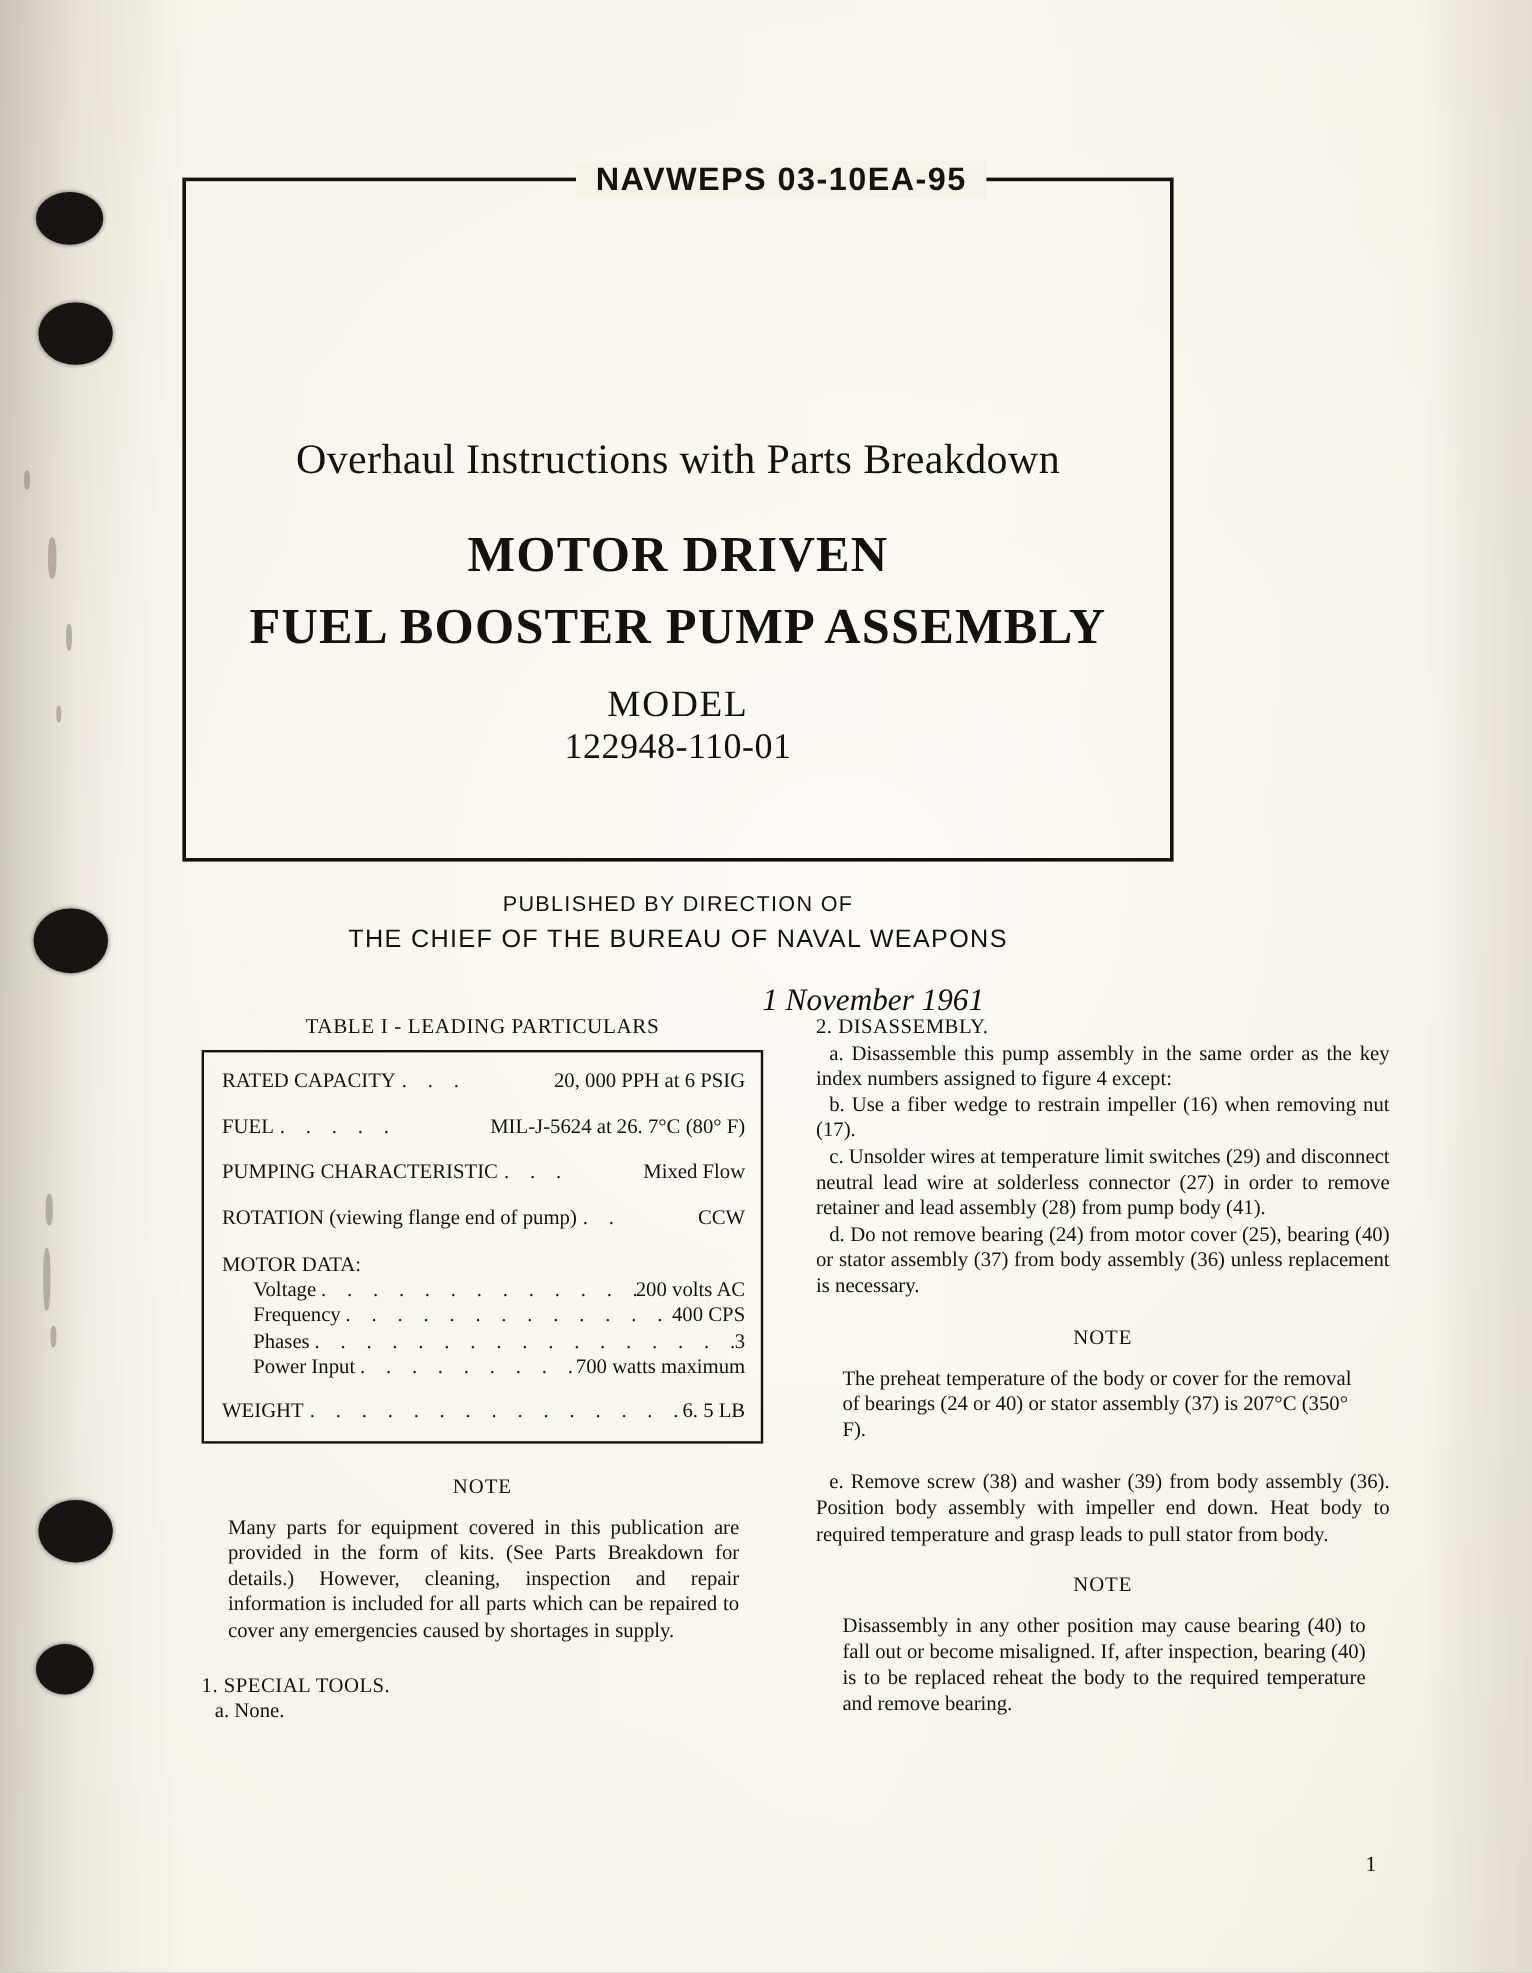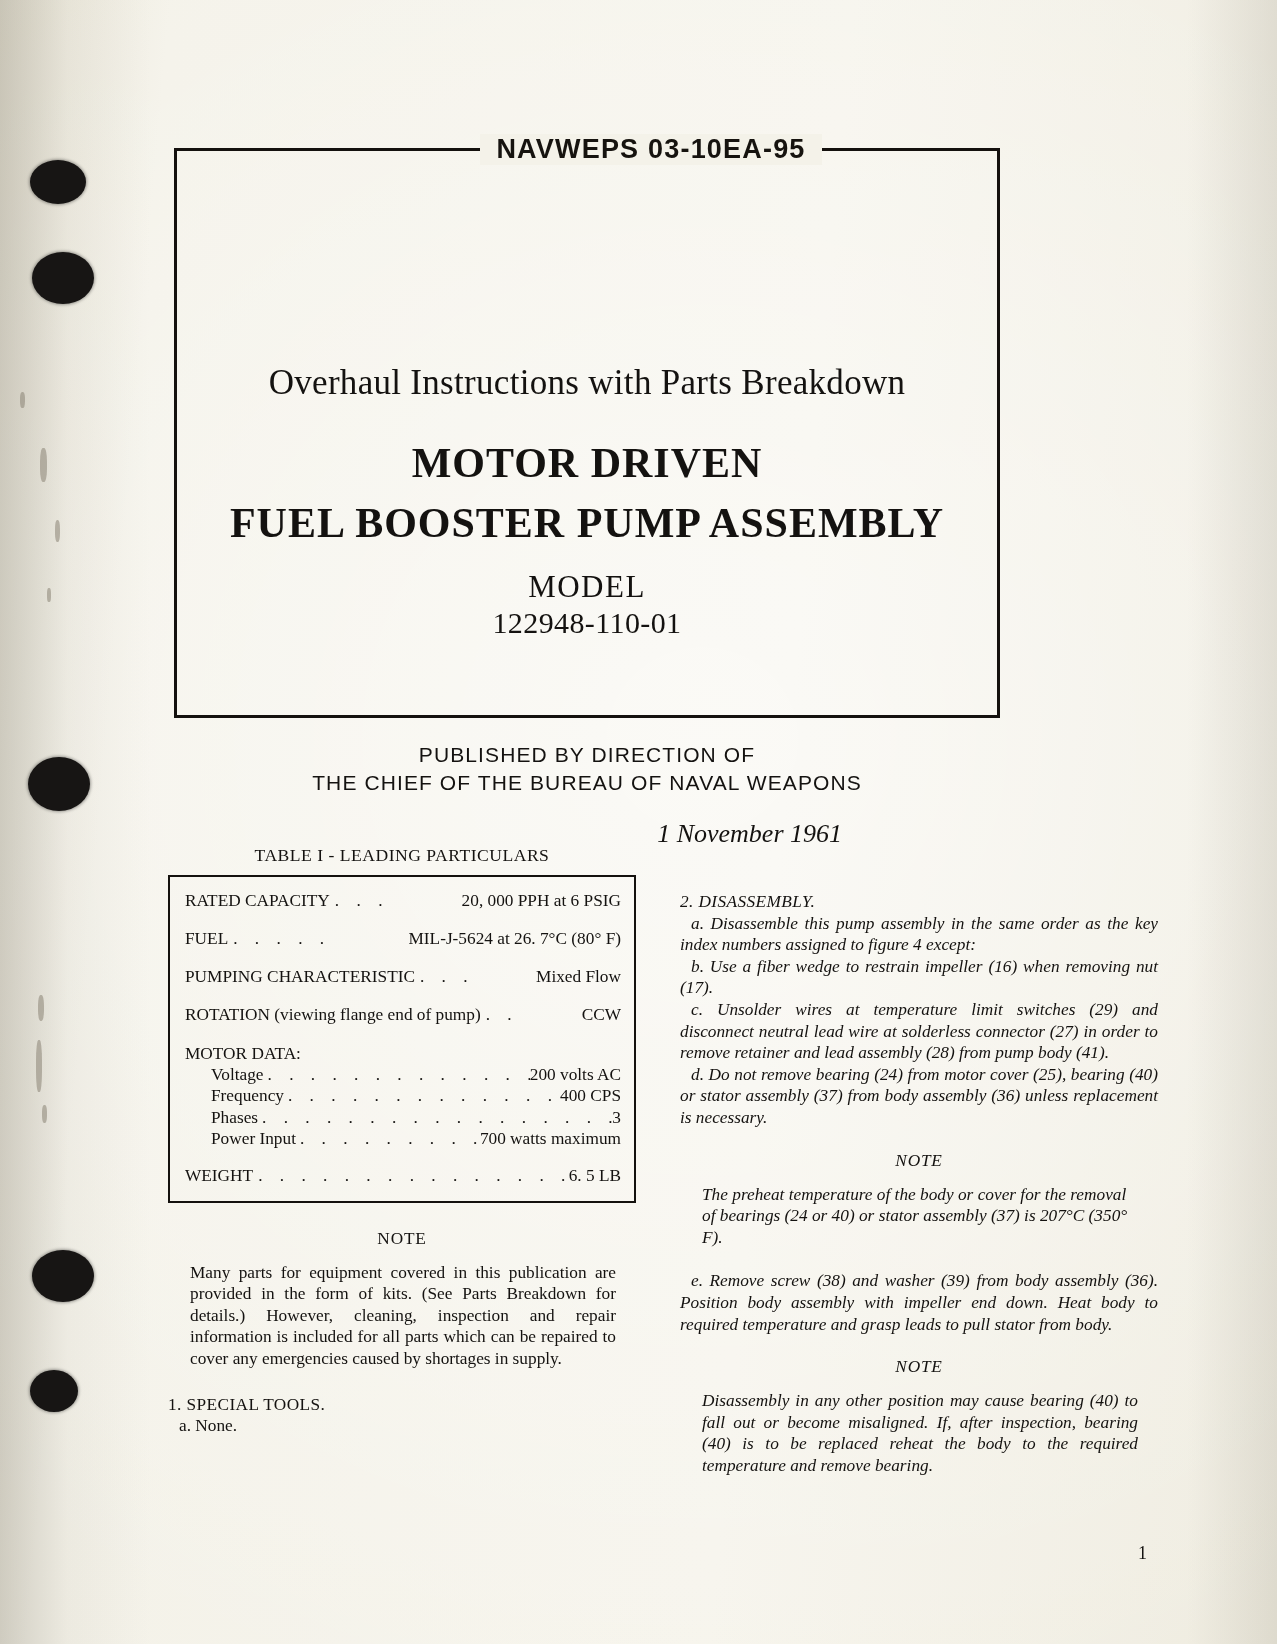--- a/index.html
+++ b/index.html
@@ -49,21 +49,21 @@
   .edge-mark {
     position: absolute;
     background: #8a8374;
     opacity: 0.55;
     border-radius: 40%;
   }
 
   
   #title-frame {
     position: absolute;
-    left: 174px;
+    left: 152px;
     top: 148px;
     width: 826px;
     height: 570px;
     border: 3px solid #14110e;
     box-sizing: border-box;
   }
   #header-code-wrap {
     position: absolute;
     left: 158px;
     top: 128px;
@@ -122,21 +122,21 @@
   }
   #maker {
     position: absolute;
     top: 508px; left: 0; right: 0;
     font-size: 25px;
   }
   #pub-line-1 {
     position: absolute;
     top: 592px; left: 0; right: 0;
     font-family: "Liberation Sans", "DejaVu Sans", sans-serif;
-    font-size: 21px;
+    font-size: 18px;
     letter-spacing: 1.1px;
   }
   #pub-line-2 {
     position: absolute;
     top: 620px; left: 0; right: 0;
     font-family: "Liberation Sans", "DejaVu Sans", sans-serif;
     font-size: 21px;
     letter-spacing: 1.1px;
   }
   #pub-date {
@@ -151,23 +151,22 @@
   
   #col-left {
     position: absolute;
     left: 168px;
     top: 845px;
     width: 468px;
   }
   #col-right {
     position: absolute;
     left: 680px;
-    top: 891px;
+    top: 845px;
     width: 478px;
-    font-style: italic;
   }
   .note-head {
     text-align: center;
     font-size: 17.3px;
     letter-spacing: 0.8px;
     margin: 18px 0 13px 0;
   }
   .note-body {
     font-size: 17.3px;
     line-height: 21.6px;

